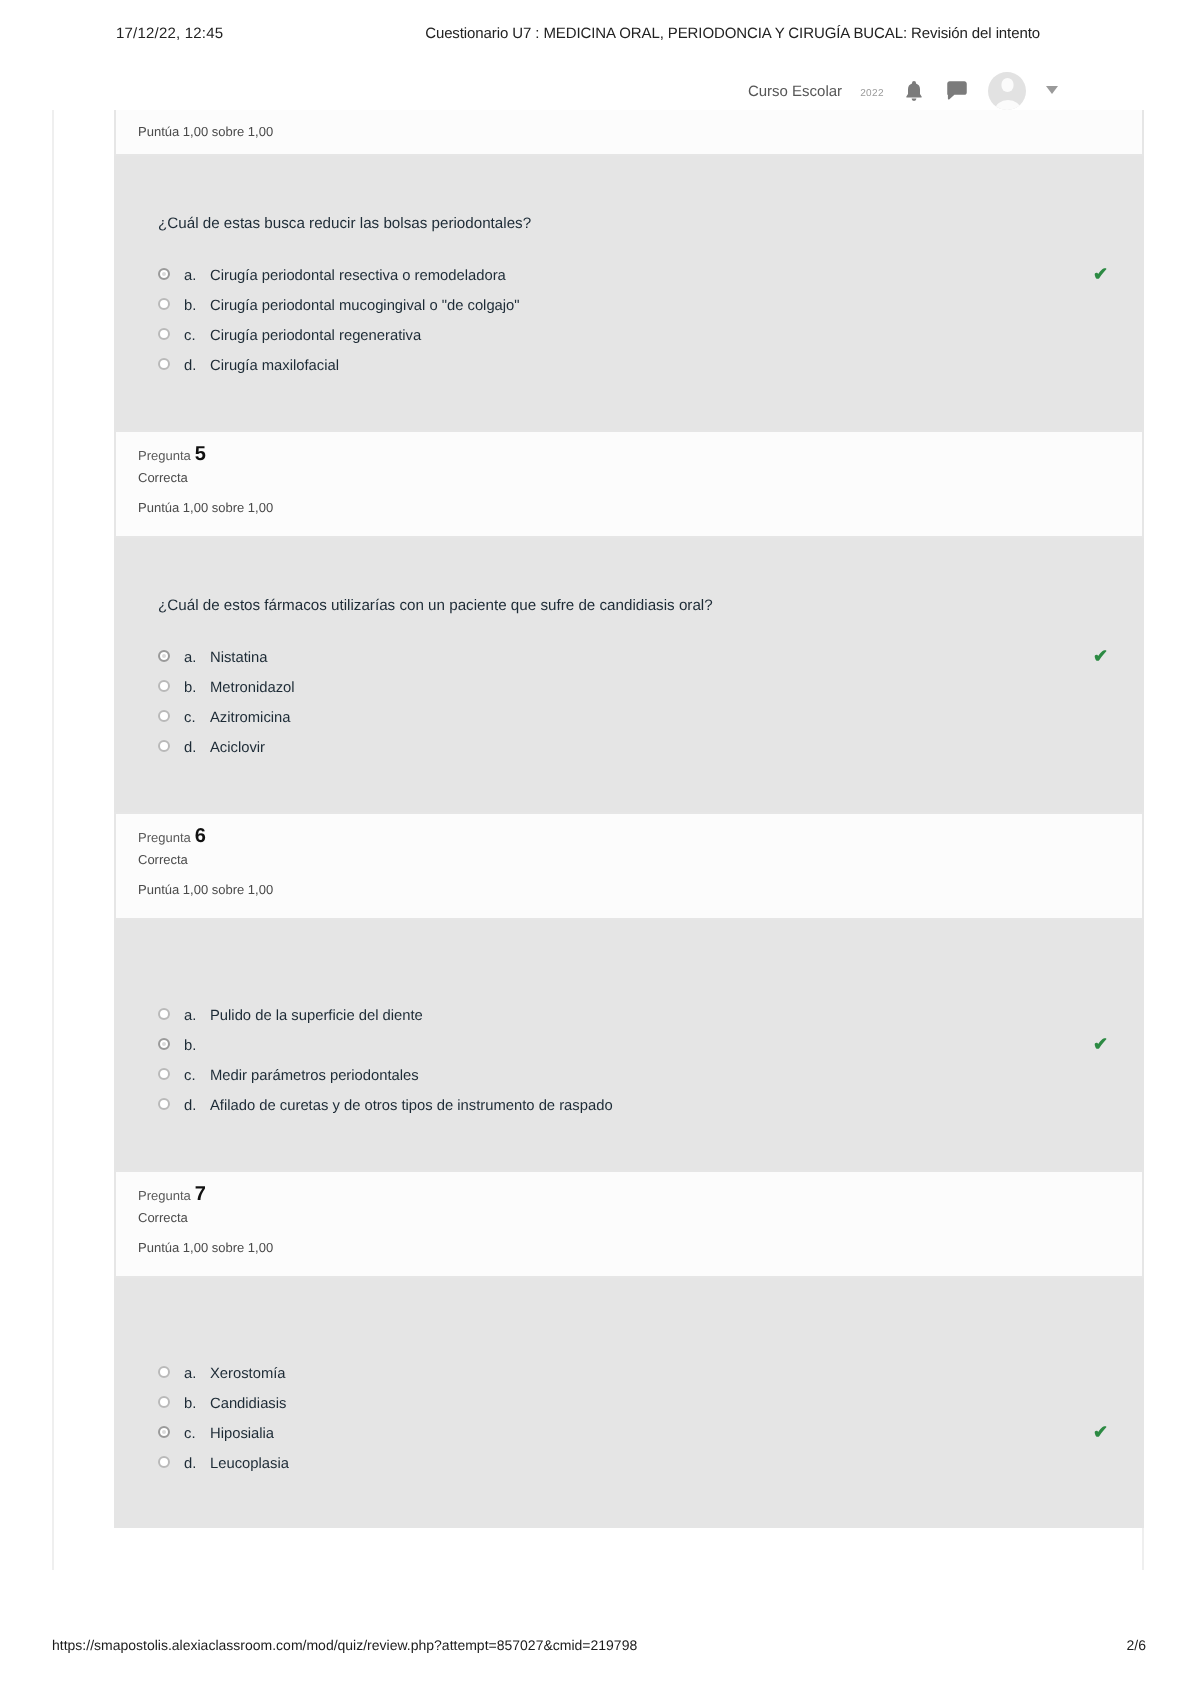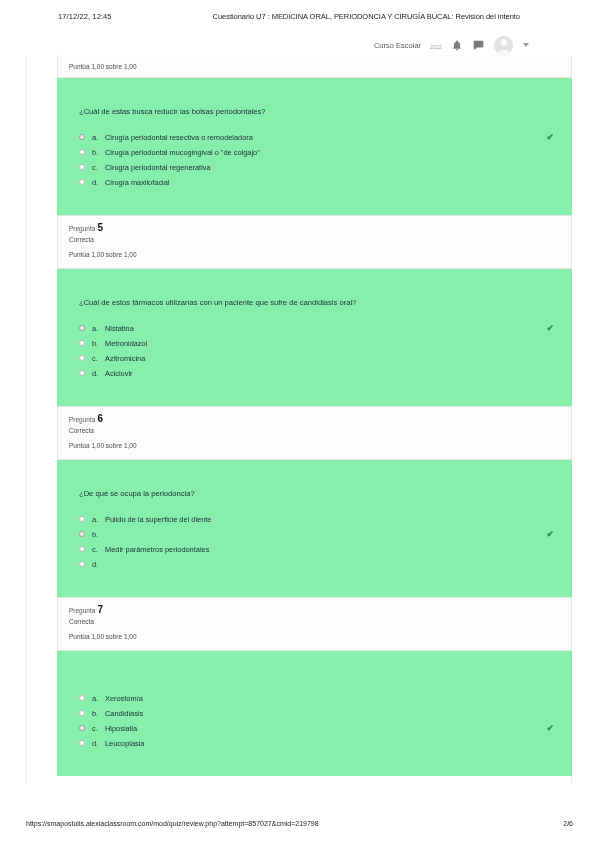--- a/index.html
+++ b/index.html
@@ -163,21 +163,21 @@
     font-size: 6.5px;
     color: #4a4a4a;
     line-height: 13px;
     margin-top: 2px;
   }
 
   
   .qcard {
     box-sizing: border-box;
     width: 100%;
-    background: #86efac;
+    background: #e5e5e5;
     position: relative;
   }
   .qtext {
     font-size: 7.6px;
     color: #1d2b36;
     line-height: 12px;
     padding: 0 0 0 22px;
   }
   .answers {
     margin-top: 13px;
@@ -338,40 +338,40 @@
             <span class="ans-text">Aciclovir</span>
           </div>
         </div>
       </div>
       <div class="qinfo">
         <div class="qinfo-num">Pregunta<b>6</b></div>
         <div class="qinfo-state">Correcta</div>
         <div class="qinfo-mark">Puntúa 1,00 sobre 1,00</div>
       </div>
       <div class="qcard" style="padding-top: 28px; padding-bottom: 24px;">
-        <div class="qtext">¿De qué se ocupa la periodoncia?</div>
         <div class="answers">
           <div class="ans-row">
             <span class="radio"></span>
             <span class="ans-letter">a.</span>
             <span class="ans-text">Pulido de la superficie del diente</span>
           </div>
           <div class="ans-row" style="position: relative;">
             <span class="radio sel"></span>
             <span class="ans-letter">b.</span>
             <span class="tick">✔</span>
           </div>
           <div class="ans-row">
             <span class="radio"></span>
             <span class="ans-letter">c.</span>
             <span class="ans-text">Medir parámetros periodontales</span>
           </div>
           <div class="ans-row">
             <span class="radio"></span>
             <span class="ans-letter">d.</span>
+            <span class="ans-text">Afilado de curetas y de otros tipos de instrumento de raspado</span>
           </div>
         </div>
       </div>
       <div class="qinfo">
         <div class="qinfo-num">Pregunta<b>7</b></div>
         <div class="qinfo-state">Correcta</div>
         <div class="qinfo-mark">Puntúa 1,00 sobre 1,00</div>
       </div>
       <div class="qcard" style="padding-top: 28px; padding-bottom: 24px;">
         <div class="answers">

